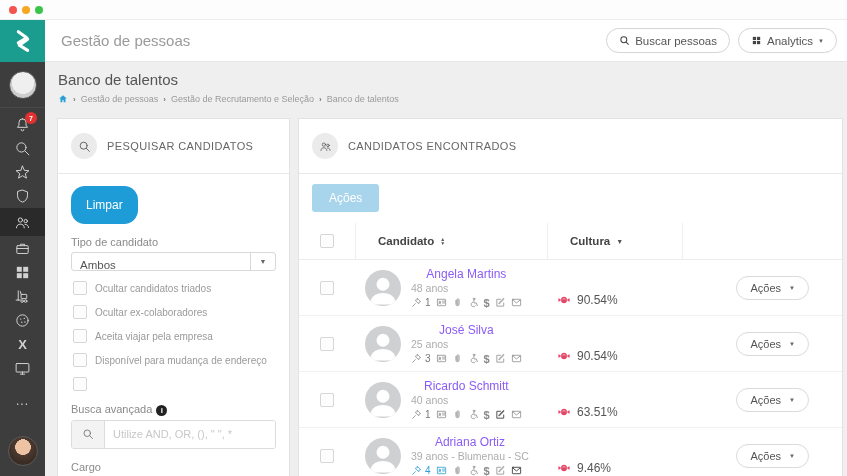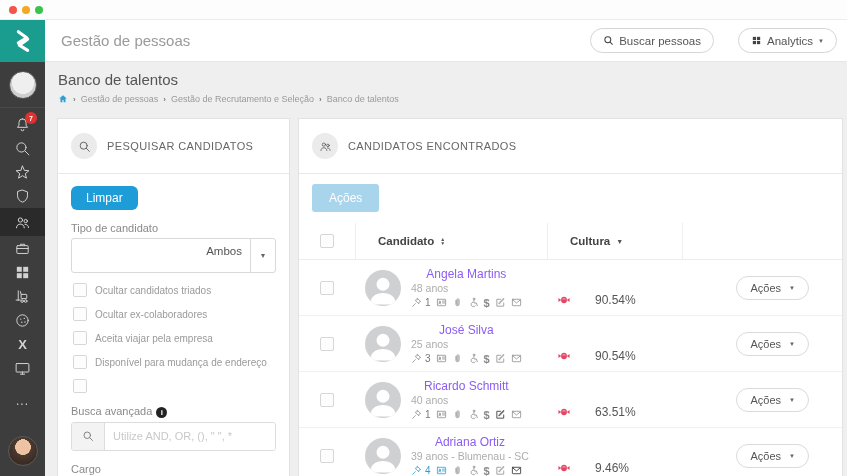--- a/index.html
+++ b/index.html
@@ -12,21 +12,21 @@
     display:flex; align-items:center; padding-left:9px; gap:5px; }
   .dot { width:8px; height:8px; border-radius:50%; }
   .dot.r { background:#f4544c; } .dot.y { background:#f6a821; } .dot.g { background:#3ac54a; }
 
   
   .app-header { height:42px; display:flex; align-items:center; background:#fff;
     border-bottom:1px solid #e6e6e6; }
   .logo { width:45px; height:42px; background:#1a9c8f; display:flex;
     align-items:center; justify-content:center; flex:0 0 45px; }
   .app-title { color:#9a9a9a; font-size:15px; margin-left:16px; flex:1; }
-  .hdr-buttons { display:flex; gap:24px; margin-right:10px; }
+  .hdr-buttons { display:flex; gap:8px; margin-right:10px; }
   .pill-btn { display:flex; align-items:center; gap:5px; height:25px; padding:0 12px;
     border:1px solid #d5d5d5; border-radius:13px; background:#fff; font-size:11.5px;
     color:#555; cursor:pointer; }
   .pill-btn svg { width:11px; height:11px; }
   .caret { font-size:6px; color:#666; }
 
   
   .sidebar { position:absolute; left:0; top:62px; width:45px; height:414px;
     background:#3d3d3d; display:flex; flex-direction:column; align-items:center; }
   .sb-avatar { width:28px; height:28px; border-radius:50%;
@@ -65,25 +65,25 @@
     border-bottom:1px solid #e8e8e8; }
   .ico-circle { width:26px; height:26px; border-radius:50%; background:#ebebeb;
     display:flex; align-items:center; justify-content:center; flex:0 0 26px; }
   .ico-circle svg { width:13px; height:13px; stroke:#555; fill:none; stroke-width:1.6;
     stroke-linecap:round; }
   .panel-title { font-size:11px; color:#666; letter-spacing:.4px; }
 
   
   .search-panel { width:233px; height:420px; }
   .sp-body { padding:12px 13px; }
-  .btn-blue { background:#1e9cd8; color:#fff; border:none; border-radius:6px;
-    font-size:12px; padding:5px 15px; cursor:pointer; }
+  .btn-blue { background:#1e9cd8; color:#fff; border:none; border-radius:14px;
+    font-size:12px; padding:12px 15px; cursor:pointer; }
   .fld-label { font-size:11px; color:#8a8a8a; margin:12px 0 4px; }
-  .select { display:flex; height:35px; border:1px solid #d9d9d9; border-radius:3px;
-    background:#fff; cursor:pointer;text-align:right; }
+  .select { display:flex; height:19px; border:1px solid #d9d9d9; border-radius:3px;
+    background:#fff; cursor:pointer; }
   .select .val { flex:1; font-size:11.5px; color:#555; padding:6px 8px; }
   .select .car { width:25px; border-left:1px solid #d9d9d9; display:flex;
     align-items:center; justify-content:center; color:#666; font-size:7px; }
   .chk-row { display:flex; align-items:center; gap:8px; margin:10px 2px; cursor:pointer; }
   .chk { width:14px; height:14px; border:1px solid #d6d6d6; border-radius:2px;
     background:#fdfdfd; flex:0 0 14px; }
   .chk-label { font-size:10px; color:#9a9a9a; }
   .info-dot { display:inline-flex; width:11px; height:11px; border-radius:50%;
     background:#222; color:#fff; font-size:8px; align-items:center; justify-content:center;
     font-weight:bold; vertical-align:middle; margin-left:4px; }
@@ -120,21 +120,21 @@
   .cand-name { font-size:12px; color:#8b5cf6; cursor:pointer; line-height:14px;text-align:center; }
   .cand-det { font-size:10.5px; color:#adadad; line-height:14px; }
   .ic-row { display:flex; align-items:center; gap:5px; margin-top:2px; }
   .ic-row svg { width:11px; height:11px; stroke:#8b8b8b; fill:none; stroke-width:1.7;
     stroke-linecap:round; stroke-linejoin:round; cursor:pointer; }
   .ic-row .dollar { font-size:11px; color:#8b8b8b; font-weight:bold; cursor:pointer; }
   .pin-n { font-size:10px; color:#777; margin-left:-2px; }
   .ic-blue svg, svg.ic-blue { stroke:#2b9fd6 !important; }
   .ic-blue.pin-n, .pin-n.ic-blue { color:#2b9fd6; }
   .ic-dark svg, svg.ic-dark { stroke:#444 !important; stroke-width:2; }
-  .culture { display:flex; align-items:flex-start; gap:24px; padding-left:10px;margin-top:24px; }
+  .culture { display:flex; align-items:flex-start; gap:6px; padding-left:10px;margin-top:24px; }
   .culture svg { width:14px; height:14px; }
   .culture-val { font-size:12px; color:#555; }
   .cell-act { display:flex; justify-content:flex-end; padding-right:33px; }
   .btn-row-act { display:flex; align-items:center; gap:8px; border:1px solid #dadada;
     background:#fff; border-radius:13px; padding:5px 13px; font-size:11px; color:#555;
     cursor:pointer; }
 </style>
 </head>
 <body>
 

